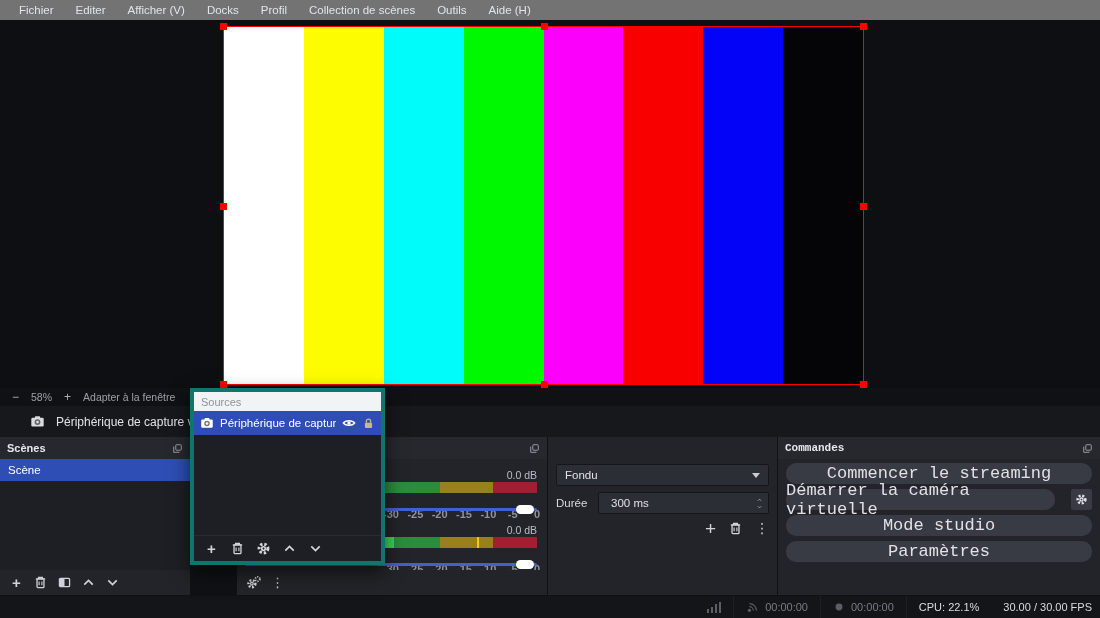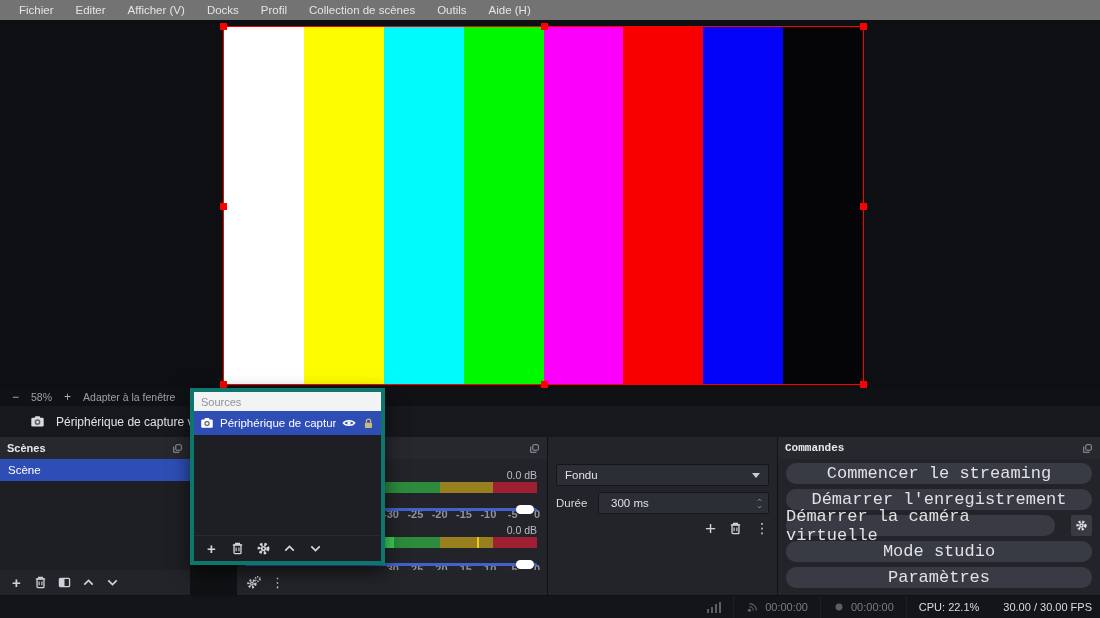--- a/index.html
+++ b/index.html
@@ -352,21 +352,20 @@
 
   <div class="dock d-controls">
     <div class="dock-header">
       <span>Commandes</span>
       <svg class="popout" viewBox="0 0 16 16">
           <use href="#i-popout"></use>
         </svg>
     </div>
     <div class="ctl-body">
       <div class="ctl-btn">Commencer le streaming</div>
-      <div class="ctl-btn">Démarrer l'enregistrement</div>
       <div class="ctl-row">
         <div class="ctl-btn">Démarrer la caméra virtuelle</div>
         <div class="gear-btn">
           <svg class="ic" style="width:13px;height:13px">
               <use href="#i-gear"></use>
             </svg>
         </div>
       </div>
       <div class="ctl-btn">Mode studio</div>
       <div class="ctl-btn">Paramètres</div>

